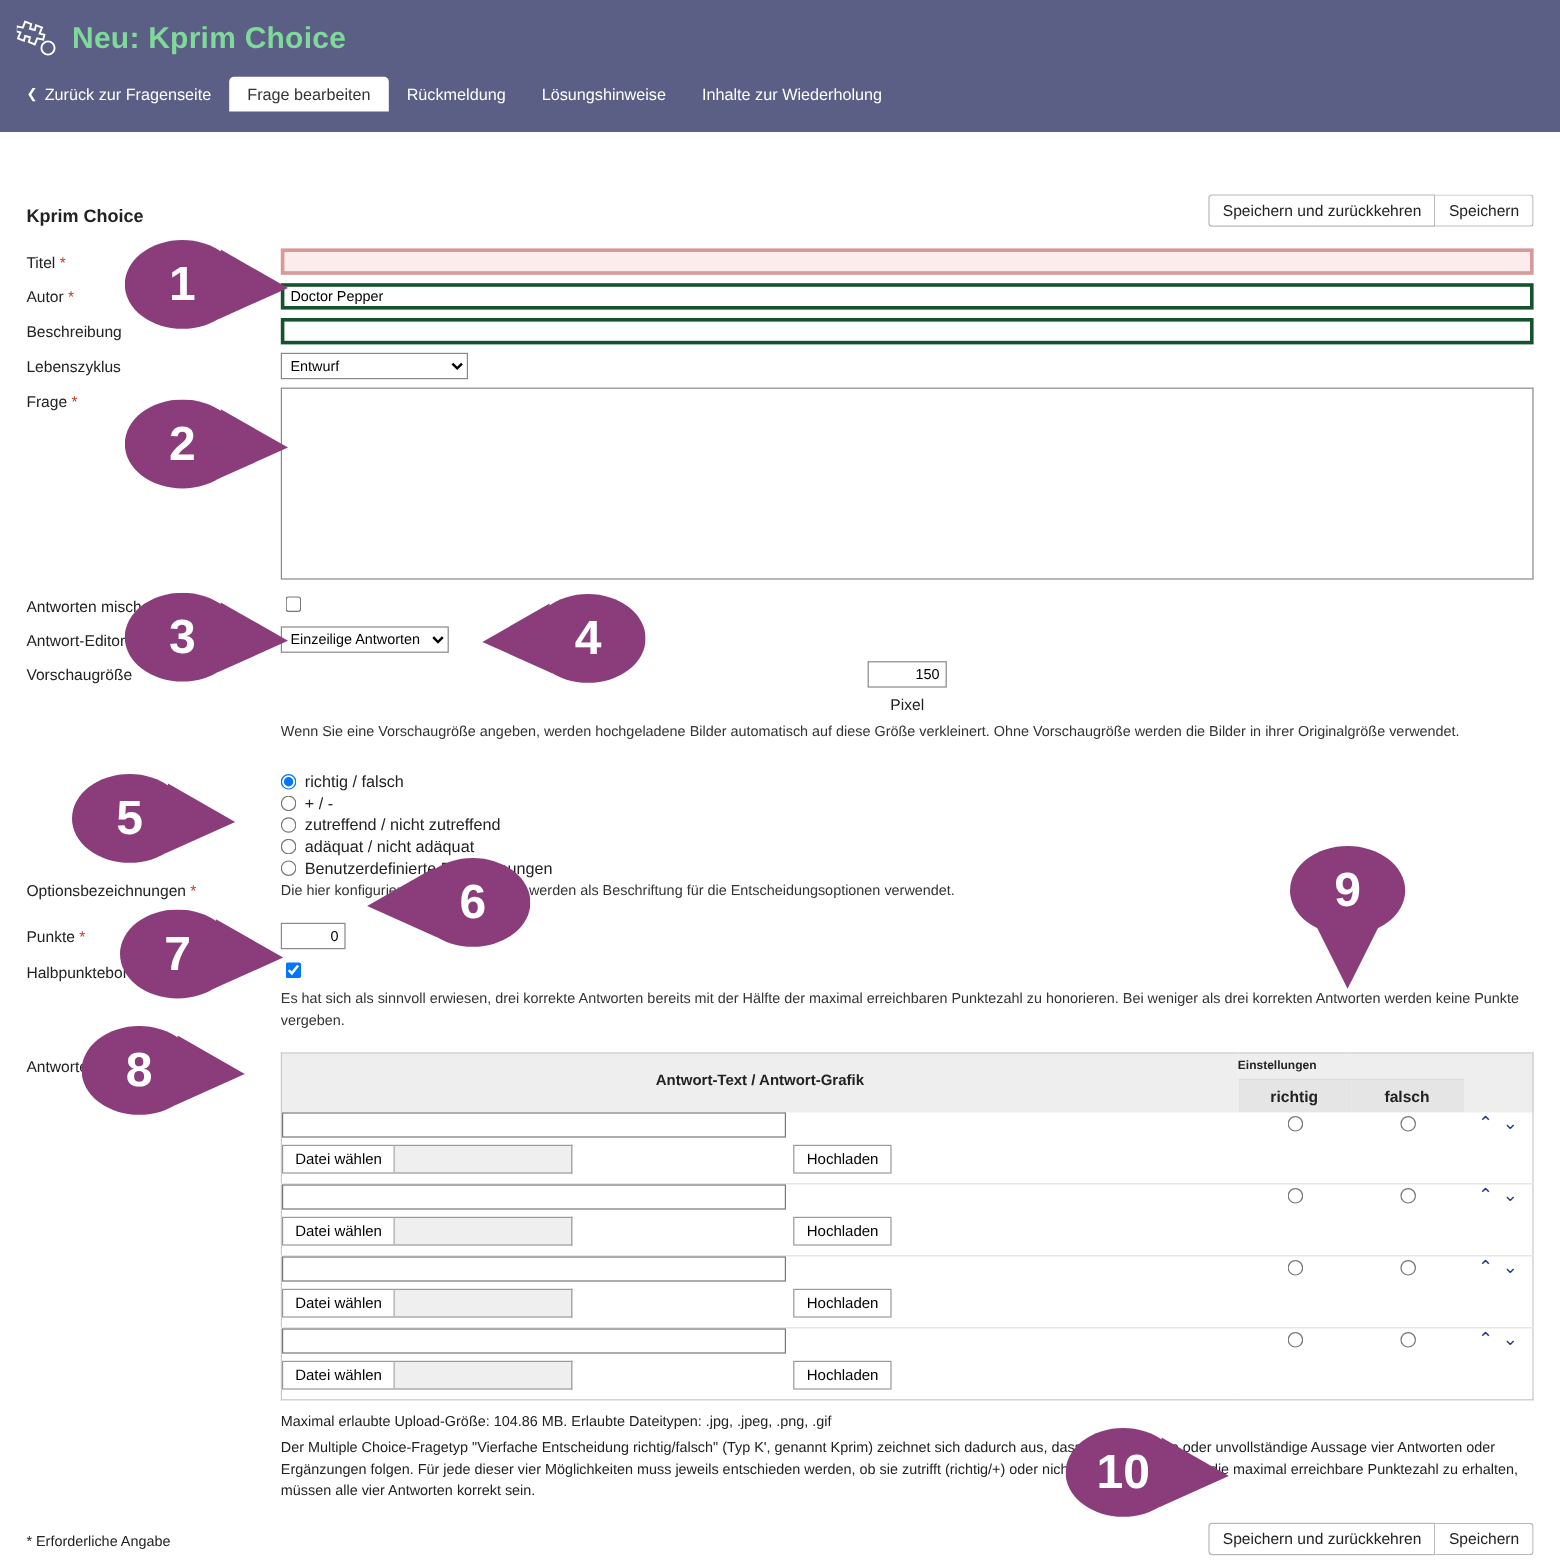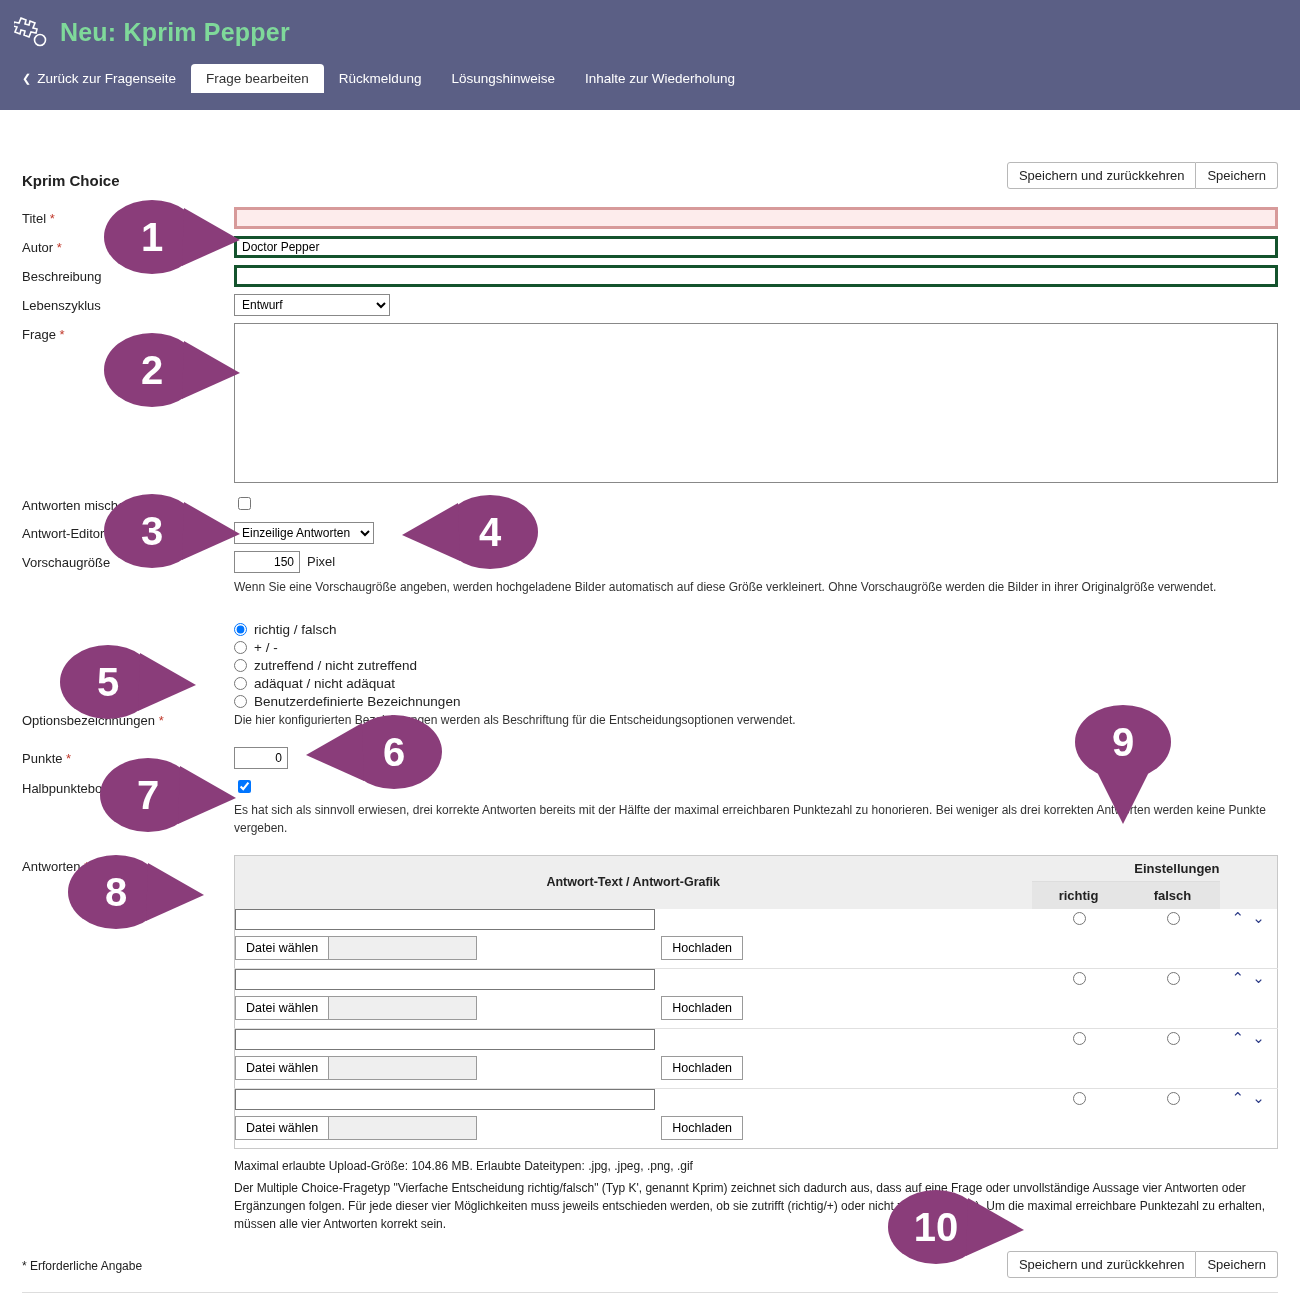--- a/index.html
+++ b/index.html
@@ -110,38 +110,38 @@
     resize:none;
   }
   .hint {
     font-size:12px; color:#333; margin-top:6px; line-height:1.45;
   }
   .num {
     width:66px; height:22px; border:1px solid #888;
     font-size:12px; text-align:right; padding:2px 5px;
     font-family:"Liberation Sans", sans-serif;
   }
-  .inline { display:flex; align-items:center; gap:7px; }
+  .inline { display:flex; align-items:center; gap:7px;flex-direction:column; }
 
   .radios { margin-top:2px; }
   .radio-row { display:flex; align-items:center; gap:7px; margin-bottom:3px; font-size:13.5px;}
   .radio-row input { margin:0; }
 
   
   .atable {
     width:1044px;
     border:1px solid #c8c8c8;
     border-collapse:collapse;
     background:#fff;
   }
   .atable .head-einst {
     background:#eeeeee;
-    text-align:right;
+    text-align:left;
     font-weight:bold;
-    font-size:13px;
+    font-size:10px;
     padding:5px 0;
     border-bottom:1px solid #ddd;
   }
   .atable .head-sub {
     background:#e5e5e5;
     text-align:center;
     font-weight:bold;
     font-size:13px;
     padding:6px 0;
   }
@@ -209,21 +209,21 @@
 <body>
 
 <div class="topbar">
   <div class="title-row">
     <span class="puzzle-icon">
       <svg width="36" height="36" viewBox="0 0 36 36">
         <path d="M7 4 l5 2 -1 4 4 1 1 -4 5 2 -2 5 4 1 -1 4 -5 -1 -2 5 -5 -2 1 -4 -4 -1 -1 4 -5 -2 2 -5 -4 -1 1 -4 5 1z" fill="none" stroke="#ffffff" stroke-width="1.6"></path>
         <circle cx="26" cy="26" r="5.5" fill="none" stroke="#ffffff" stroke-width="1.6"></circle>
       </svg>
     </span>
-    <span class="page-title">Neu: Kprim Pepper</span>
+    <span class="page-title">Neu: Kprim Choice</span>
   </div>
   <div class="tabs">
     <div class="tab back">
       <span class="chev">❮</span>
       <span>Zurück zur Fragenseite</span>
     </div>
     <div class="tab active">
       <span>Frage bearbeiten</span>
     </div>
     <div class="tab">

